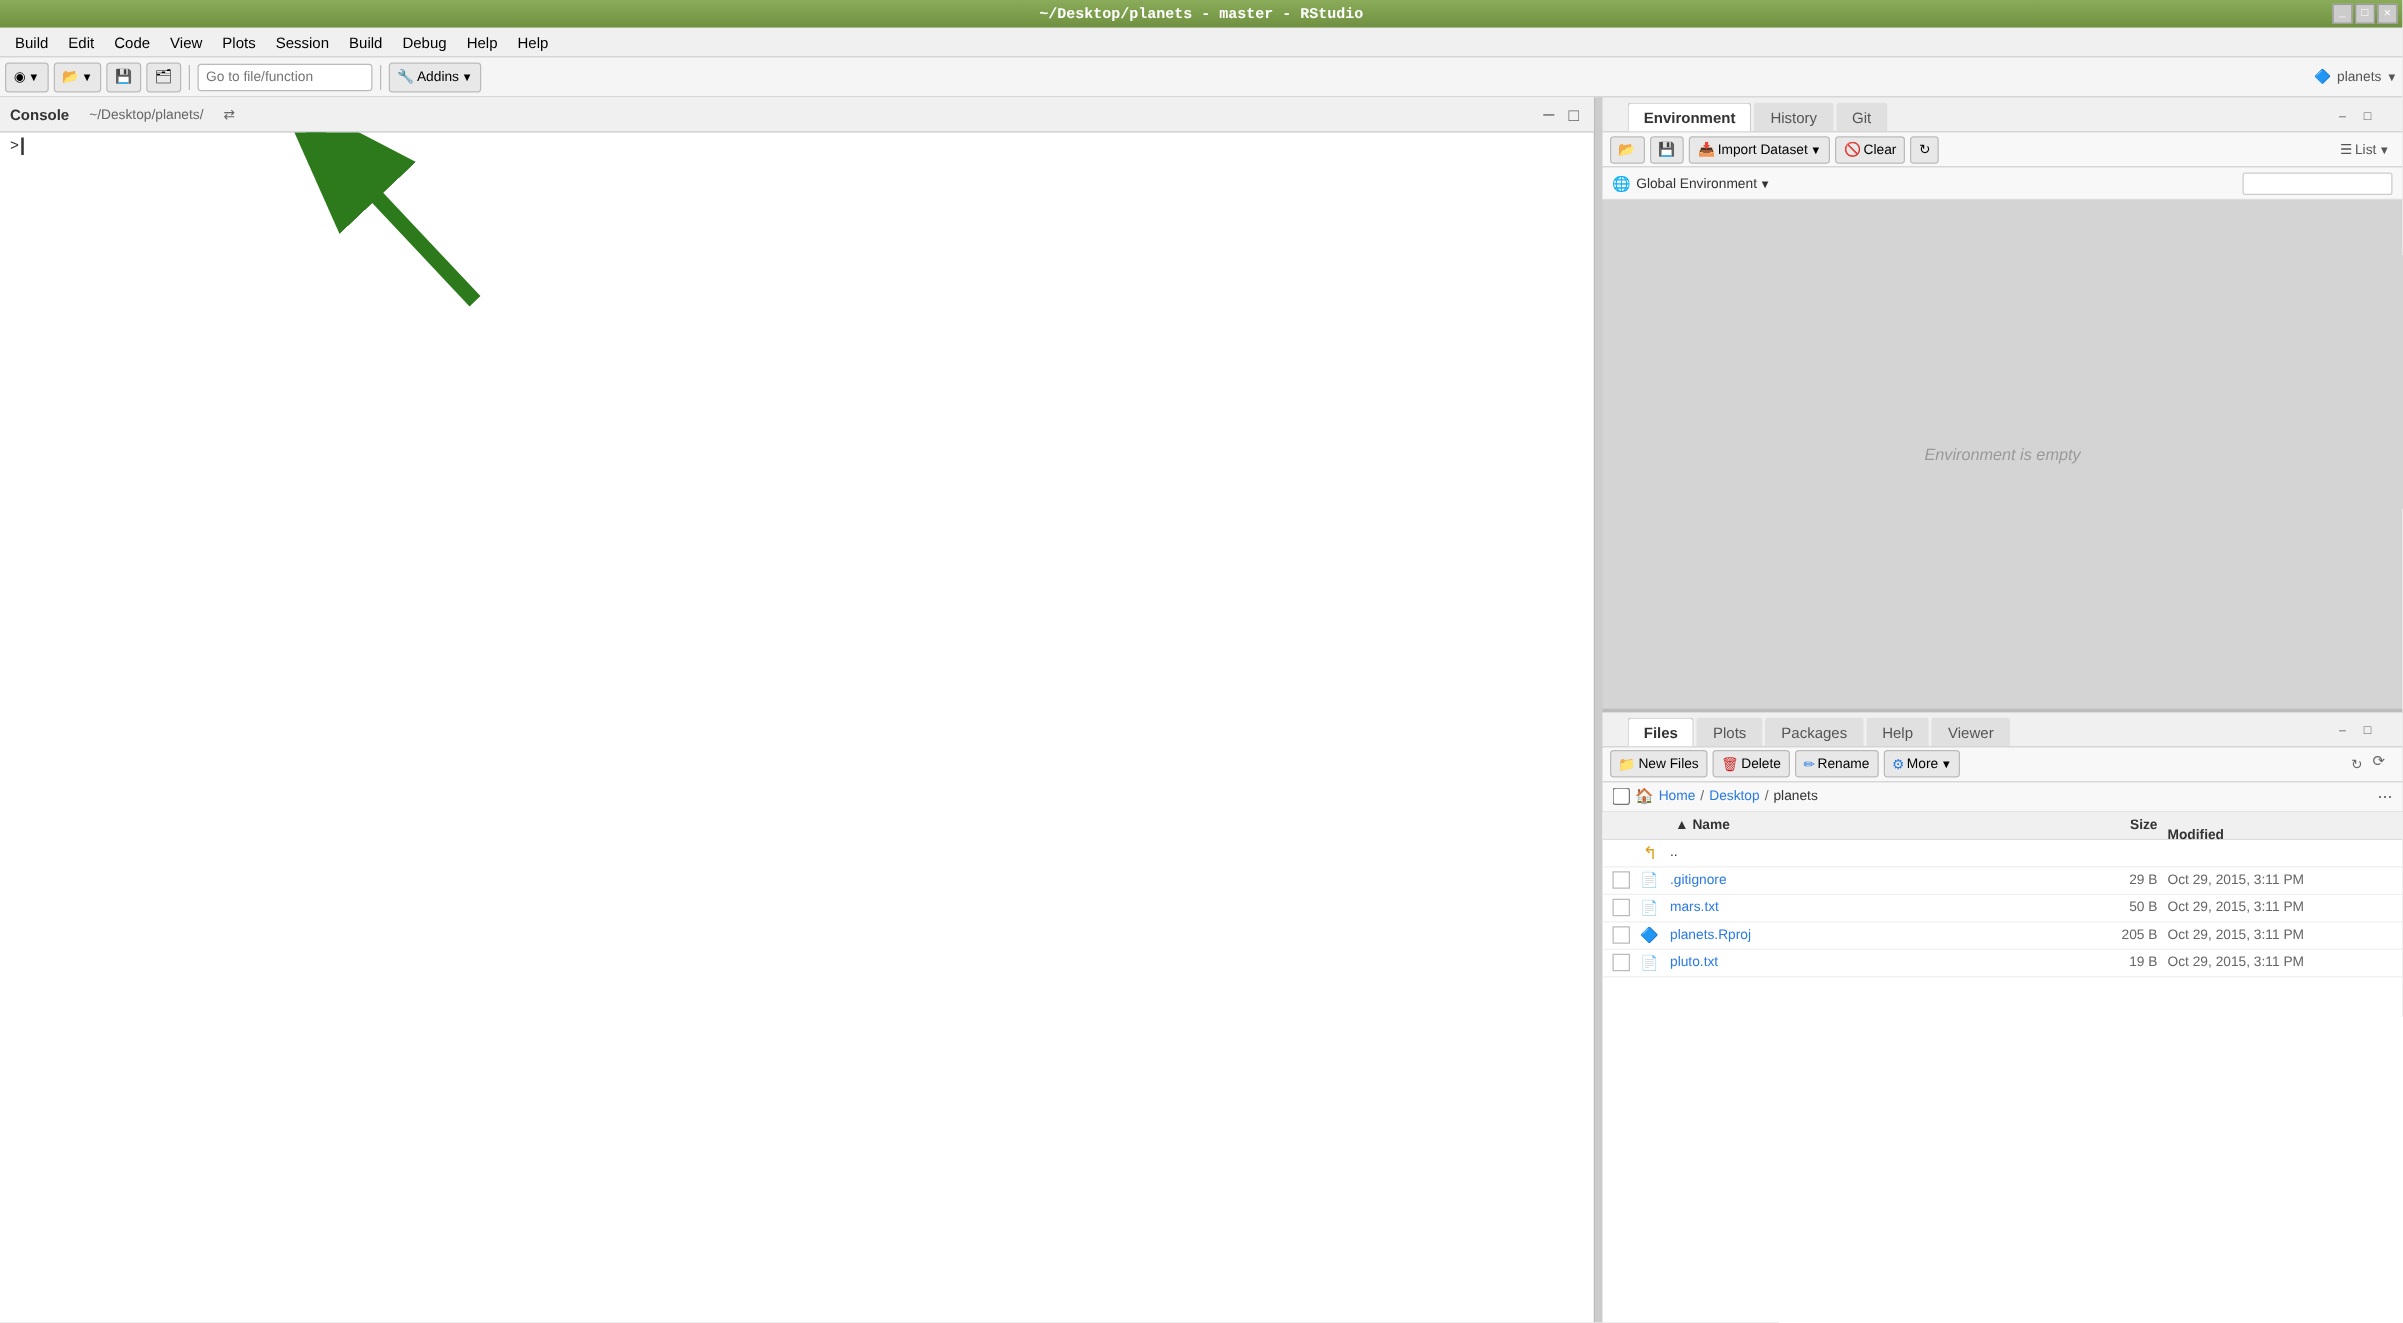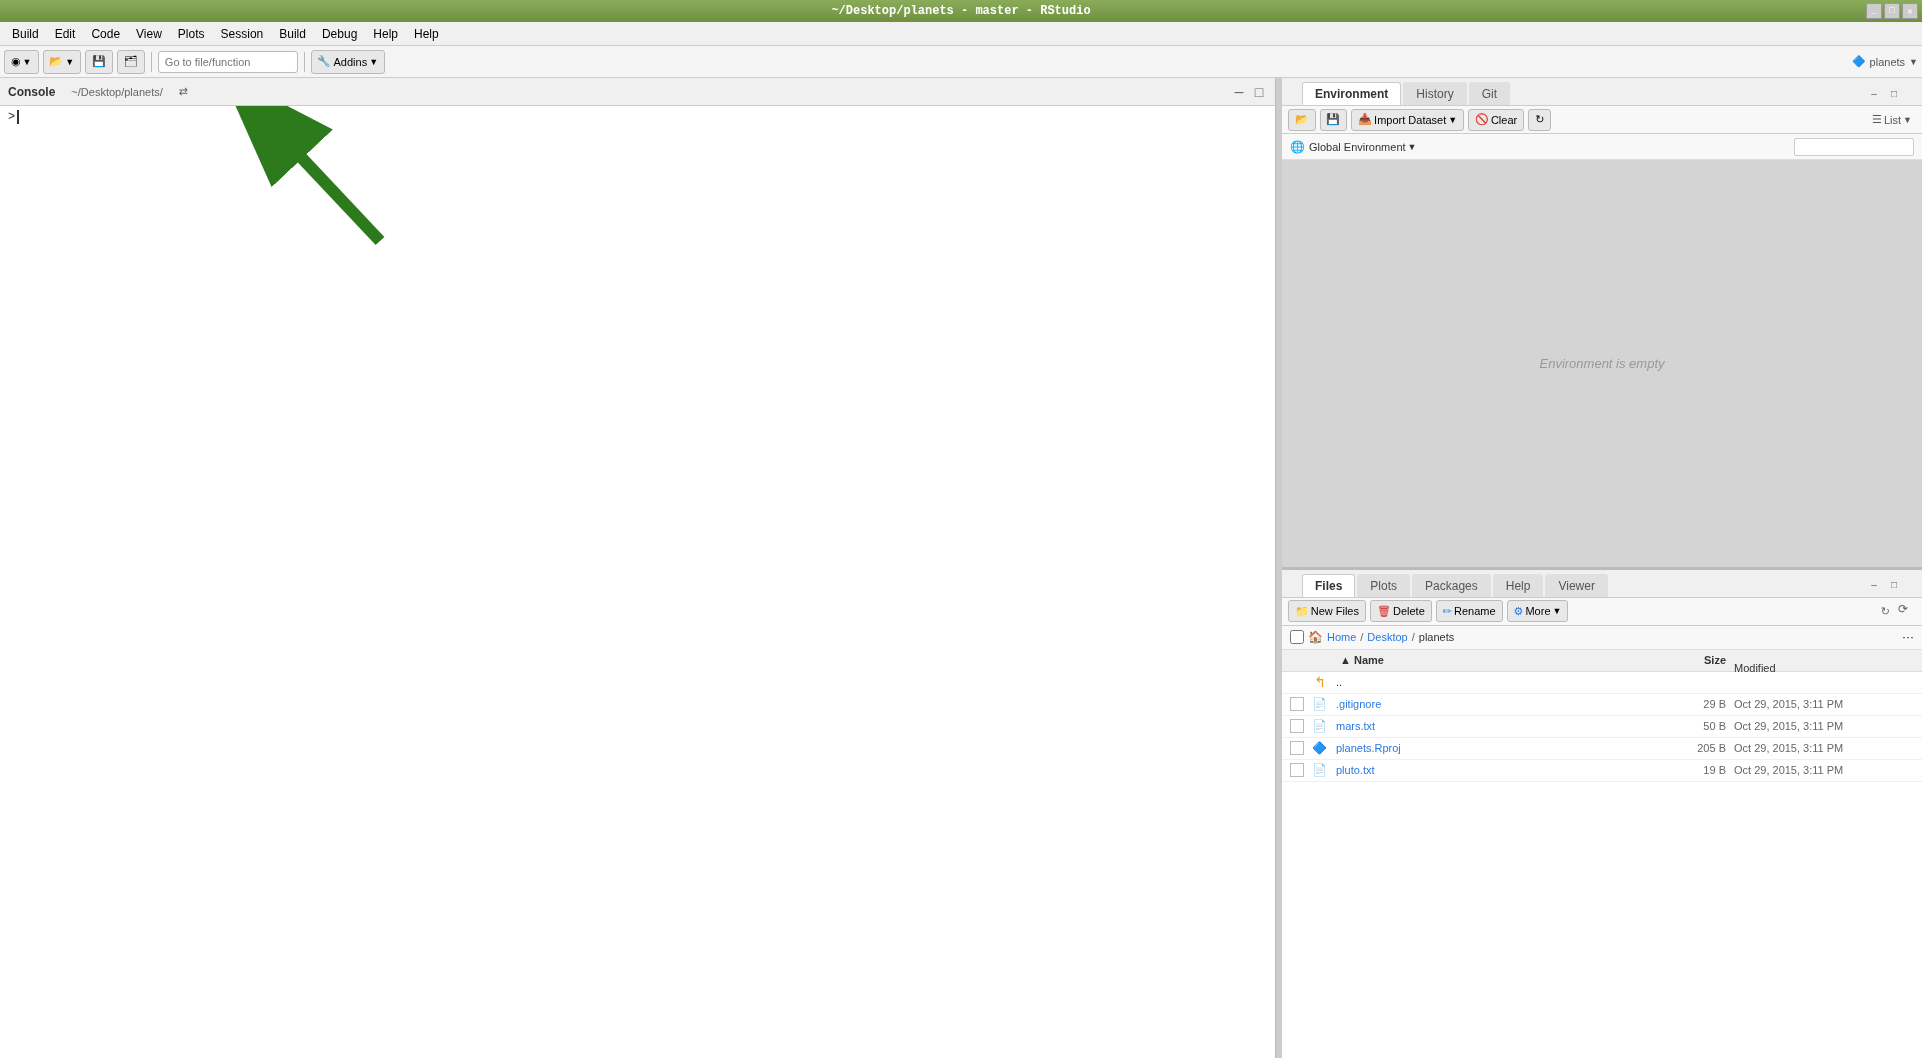--- a/index.html
+++ b/index.html
@@ -305,21 +305,21 @@
       display: flex;
       align-items: center;
       background: #f0f0f0;
       border-bottom: 1px solid #ddd;
       height: 22px;
       padding: 0 8px;
       gap: 8px;
     }
     .files-col-name { flex: 1; font-size: 11px; color: #333; font-weight: bold; }
     .files-col-size { width: 80px; font-size: 11px; color: #333; font-weight: bold; text-align: right; }
-    .files-col-modified { width: 180px; font-size: 11px; color: #333; font-weight: normal; margin-top: 16px; }
+    .files-col-modified { width: 180px; font-size: 11px; color: #333; font-weight: bold; margin-top: 16px; }
     .file-row {
       display: flex;
       align-items: center;
       height: 22px;
       padding: 0 8px;
       border-bottom: 1px solid #f0f0f0;
       gap: 8px;
     }
     .file-checkbox {
       width: 14px; height: 14px;

